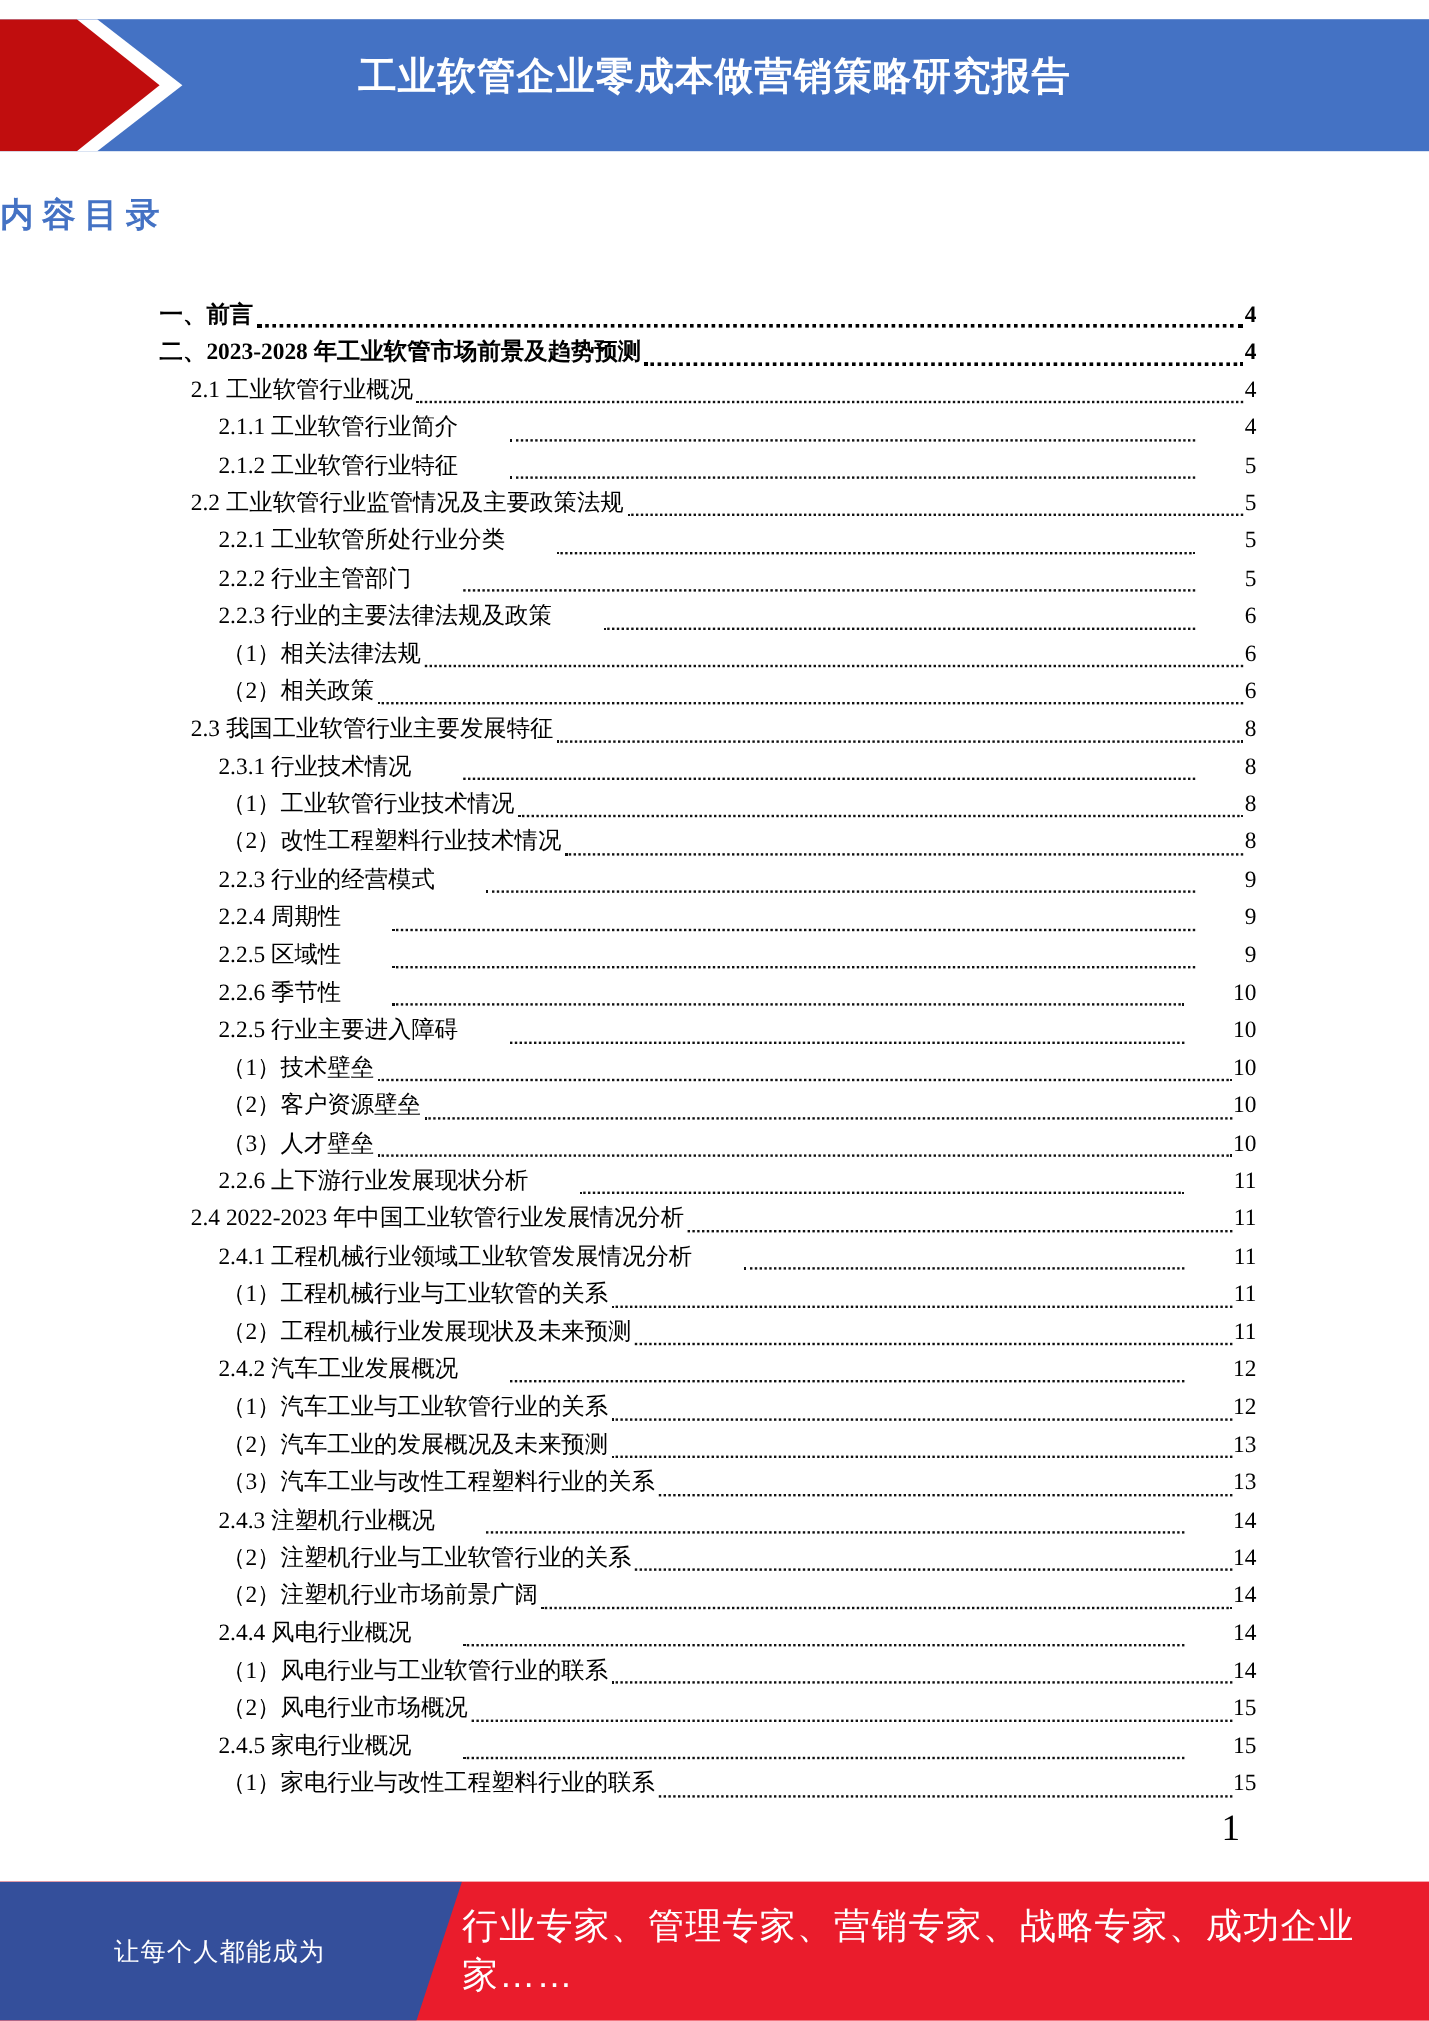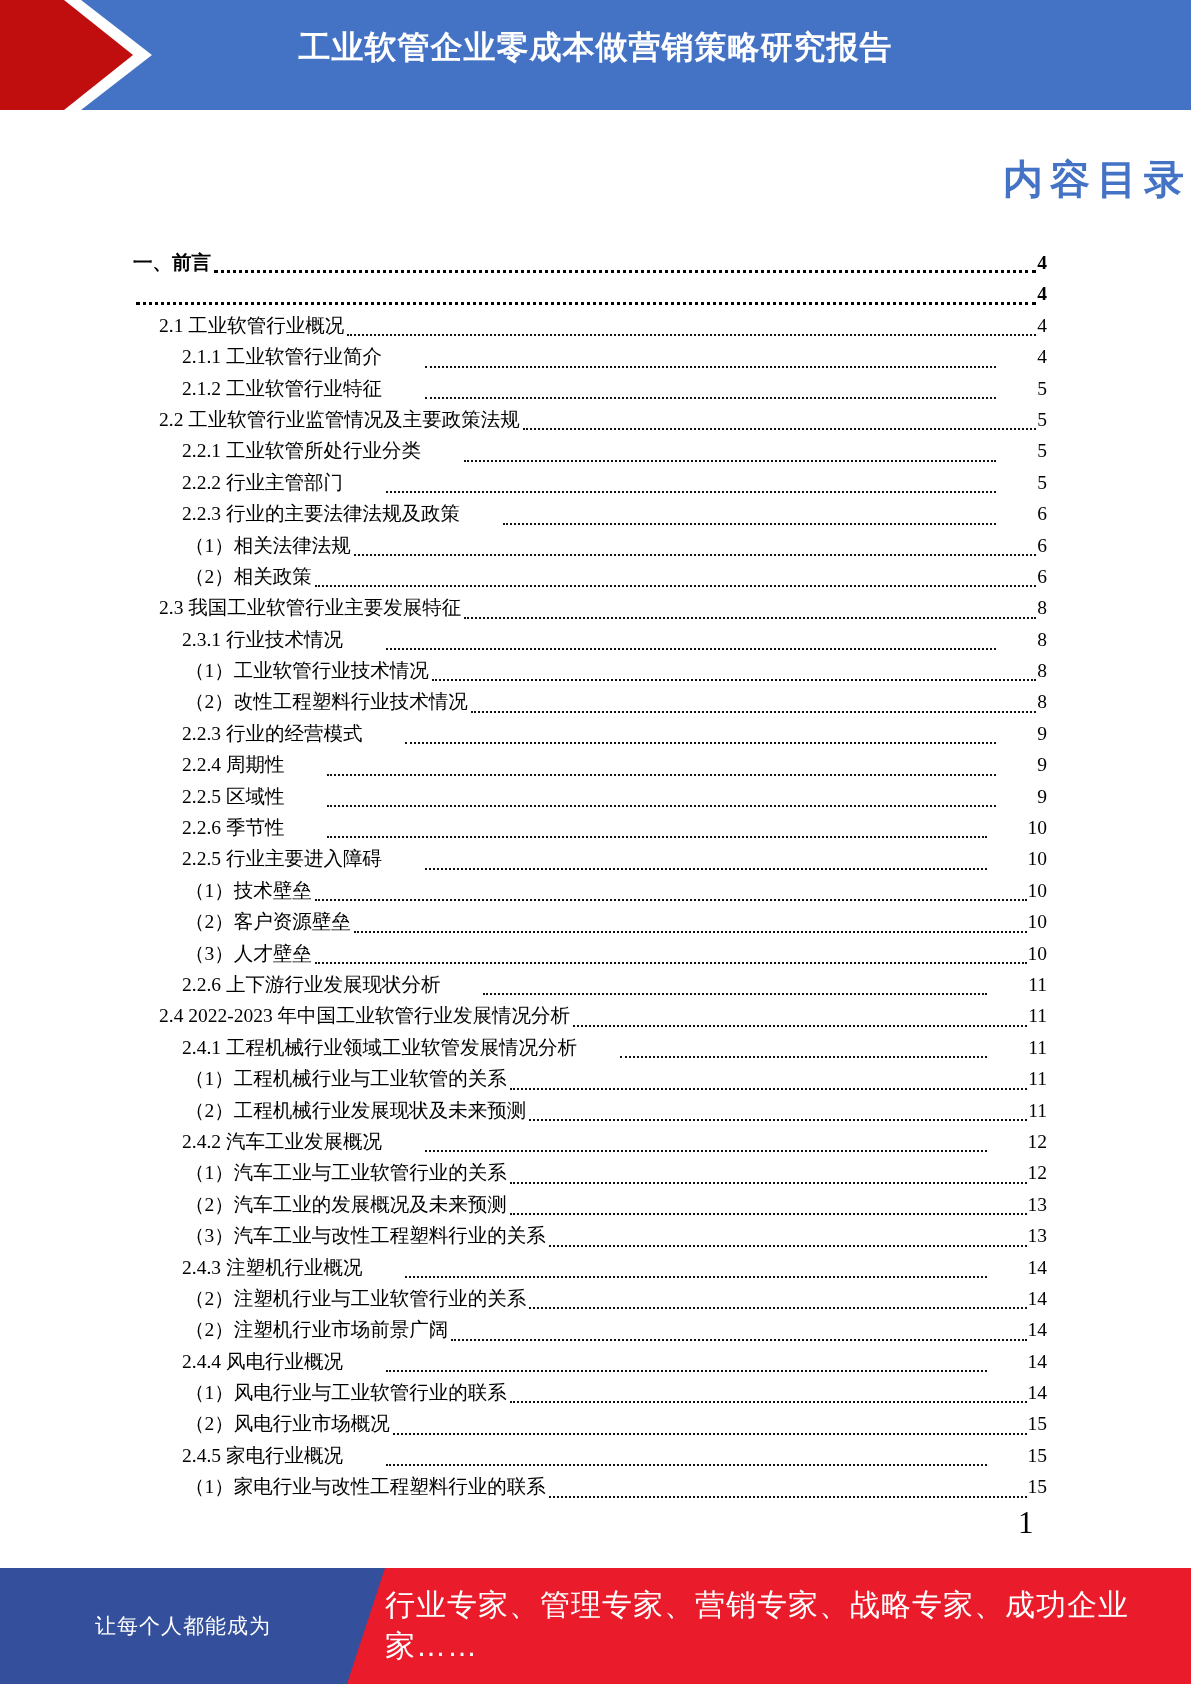--- a/index.html
+++ b/index.html
@@ -10,35 +10,35 @@
     --footer-red:#EA1C2C;
   }
   *{margin:0;padding:0;box-sizing:border-box;}
   html,body{background:#fff;}
   body{
     width:1191px;height:1684px;position:relative;overflow:hidden;
     font-family:"Liberation Serif","DejaVu Serif",serif;color:#000;
   }
   
   .banner{
-    position:absolute;top:0;left:0;width:1191px;height:110px;
+    position:absolute;top:16px;left:0;width:1191px;height:110px;
     background:var(--header-blue);
   }
   .banner-arrow{position:absolute;top:0;left:0;width:200px;height:110px;}
   .banner-title{
     position:absolute;top:0;left:0;width:1191px;height:96px;
     display:flex;align-items:center;justify-content:center;
     color:#fff;font-size:32px;font-weight:bold;letter-spacing:1px;
     font-family:"Liberation Sans","DejaVu Sans",sans-serif;
   }
   
   .toc-heading{
-    margin-top:45px;text-align:right;
+    margin-top:45px;text-align:left;
     color:var(--heading-blue);
-    font-size:40px;font-weight:bold;letter-spacing:7px;line-height:50px;
+    font-size:28px;font-weight:bold;letter-spacing:7px;line-height:50px;
   }
   
   .toc{
     margin:42px 144px 0 133px;
   }
   .toc-row{
     display:flex;align-items:baseline;
     font-size:19.5px;line-height:31.4px;height:31.4px;
     white-space:nowrap;cursor:pointer;
   }
@@ -98,20 +98,21 @@
 <h2 class="toc-heading">内容目录</h2>
 
 <nav class="toc">
   <div class="toc-row lvl-1 bold">
     <span class="toc-text">一、前言</span>
     <span class="toc-dots"></span>
     <span class="toc-page">4</span>
   </div>
 
   <div class="toc-row lvl-1 bold">
+    <span class="toc-text">二、2023-2028 年工业软管市场前景及趋势预测</span>
     <span class="toc-dots"></span>
     <span class="toc-page">4</span>
   </div>
 
   <div class="toc-row lvl-2">
     <span class="toc-text">2.1 工业软管行业概况</span>
     <span class="toc-dots"></span>
     <span class="toc-page">4</span>
   </div>
 

